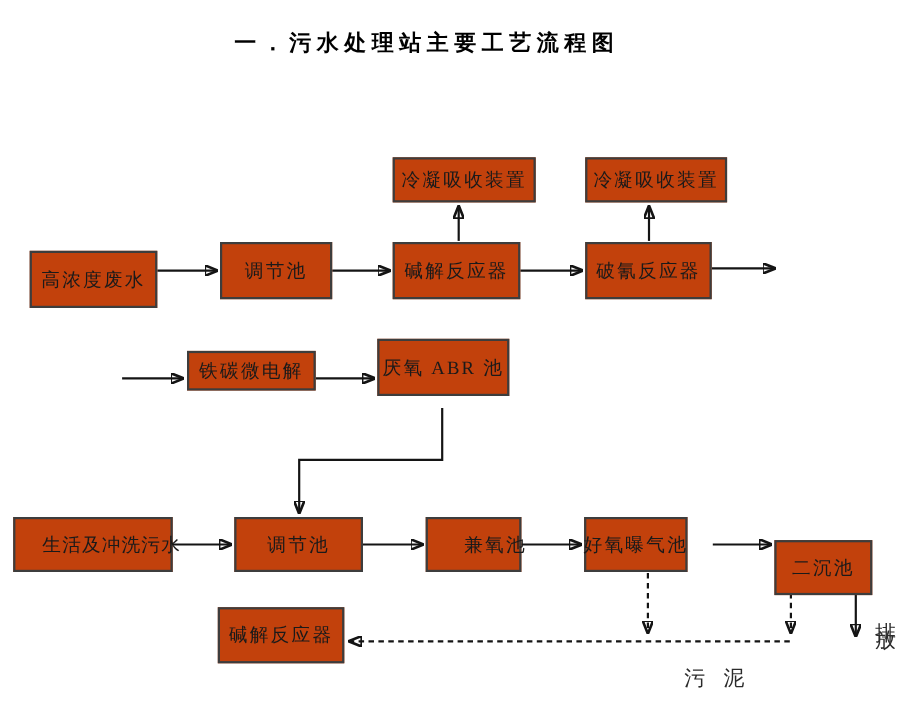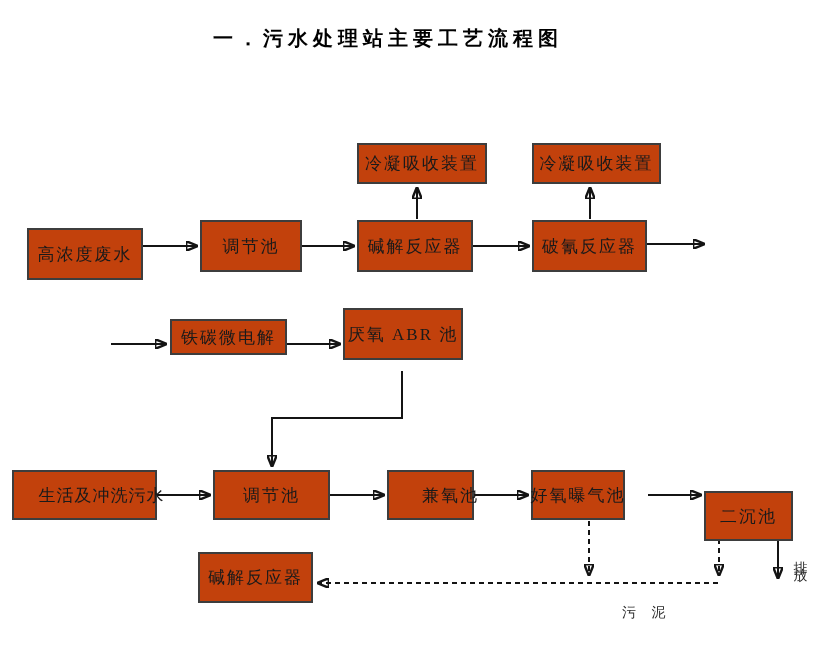--- a/index.html
+++ b/index.html
@@ -6,21 +6,21 @@
   .canvas{position:relative;width:831px;height:661px;background:#ffffff;overflow:hidden;
           font-family:"Liberation Serif", serif;border-radius:27px;}
   .title{position:absolute;left:213px;top:25px;font-family:"Liberation Sans", sans-serif;
          font-weight:bold;font-size:20px;letter-spacing:5px;color:#000;white-space:nowrap;}
   .node{position:absolute;background:#c2410c;border:2px solid #3d3d3d;box-sizing:border-box;
         display:flex;align-items:center;justify-content:center;font-size:17px;letter-spacing:2px;
         color:#1a1a1a;white-space:nowrap;}
   .wires{position:absolute;left:0;top:0;width:831px;height:661px;}
   .wires path{fill:none;stroke:#141414;stroke-width:2;}
   .wires path.dash{stroke-dasharray:5 4;}
-  .lbl{position:absolute;font-size:14px;color:#2b2b2b;white-space:nowrap;}
+  .lbl{position:absolute;font-size:19px;color:#2b2b2b;white-space:nowrap;}
   .lbl.vert{writing-mode:vertical-rl;letter-spacing:7px;}
   .lbl.spread{word-spacing:10px;letter-spacing:1px;}
 </style>
 </head>
 <body>
 
 <div class="canvas">
 
   <div class="title">一．污水处理站主要工艺流程图</div>
 

